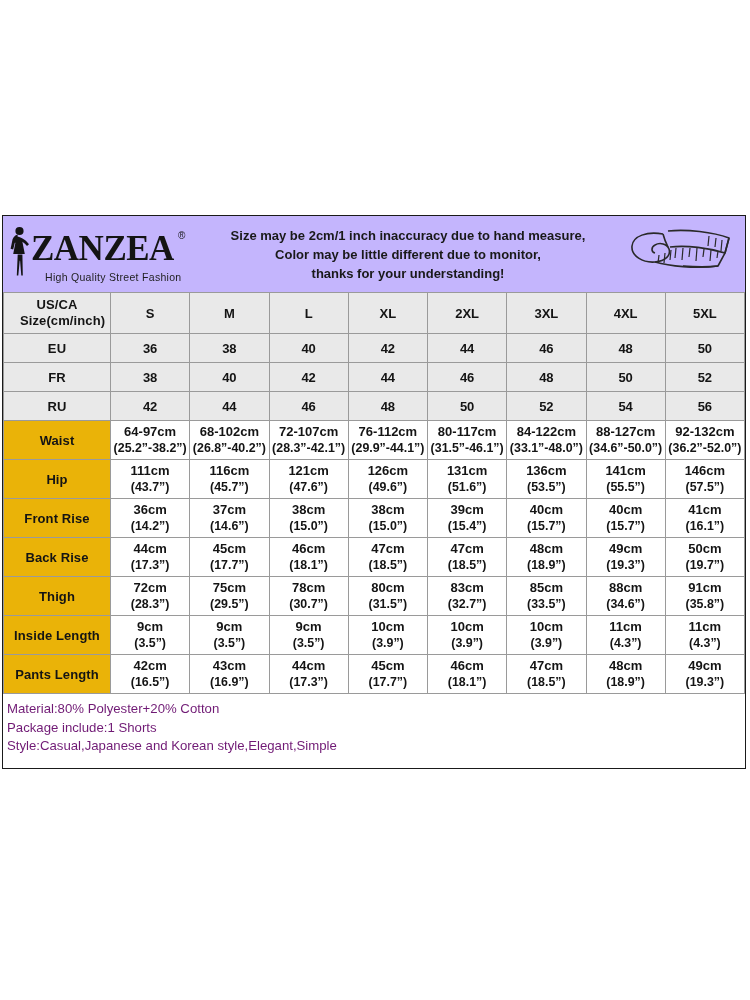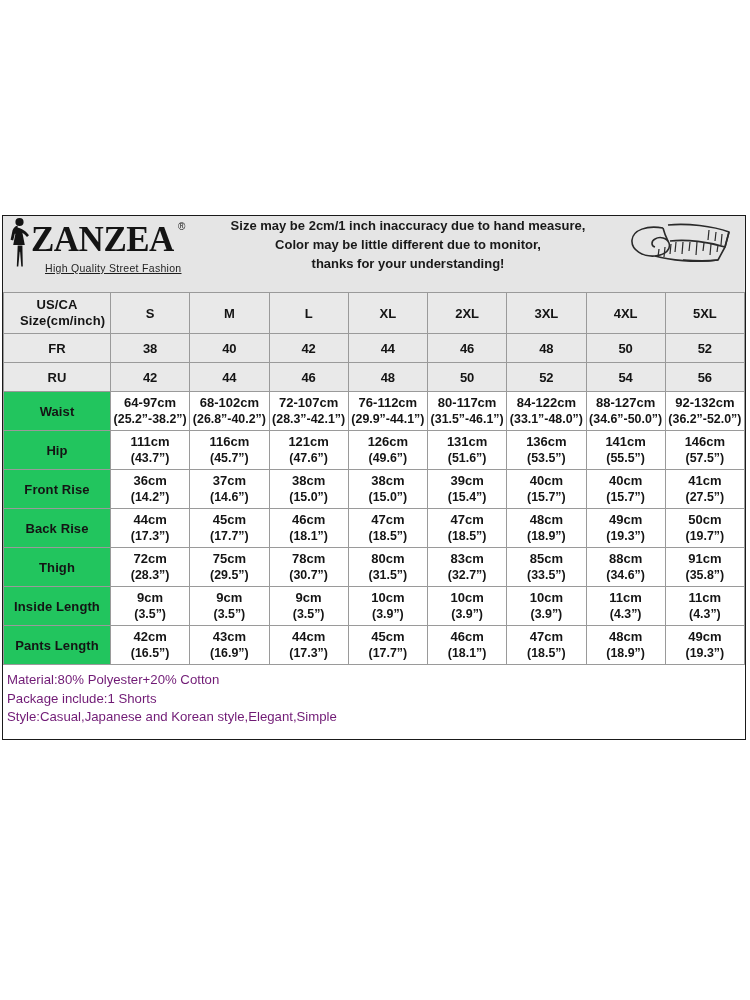--- a/index.html
+++ b/index.html
@@ -23,26 +23,26 @@
     top: 215px;
     width: 744px;
     box-sizing: border-box;
     border: 1.5px solid #1a1a1a;
     background: #ffffff;
   }
 
   
   .header-band {
     display: flex;
-    align-items: flex-start;
+    align-items: center;
     justify-content: space-between;
     height: 76px;
     padding: 0 6px 0 4px;
     box-sizing: border-box;
-    background: #e5e5e5;
+    background: #c4b5fd;
   }
 
   
   .logo-block {
     display: flex;
     align-items: flex-end;
     width: 190px;
     flex: 0 0 190px;
   }
   .logo-figure { flex: 0 0 26px; margin-bottom: 2px; }
@@ -73,21 +73,20 @@
   }
   .logo-tag {
     font-family: "Liberation Sans", sans-serif;
     font-size: 10.5px;
     line-height: 12px;
     letter-spacing: 0.3px;
     color: #1e1e1e;
     margin-top: 5px;
     padding-left: 14px;
     white-space: nowrap;
-    text-decoration: underline;
   }
 
   
   .notice {
     flex: 1 1 auto;
     text-align: center;
     font-size: 13px;
     line-height: 19px;
     font-weight: 700;
     color: #191919;
@@ -112,21 +111,21 @@
   table.size-table td {
     border: 1px solid #9a9a9a;
     text-align: center;
     vertical-align: middle;
     font-size: 13px;
     font-weight: 700;
     color: #141414;
     padding: 0;
   }
   table.size-table td.label {
-    background: #22c55e;
+    background: #eab308;
     width: 106px;
     font-size: 13px;
     letter-spacing: 0.1px;
   }
   table.size-table tr.shade td { background: #e9e9e9; }
   table.size-table td.two-line { line-height: 16px; border-radius: 13px; }
 
   .top-label { line-height: 16px; padding: 4px 16px; }
   tr.r-head td { height: 38px; }
   tr.r-code td { height: 28px; }
@@ -219,20 +218,31 @@
         <td>S</td>
         <td>M</td>
         <td>L</td>
         <td>XL</td>
         <td>2XL</td>
         <td>3XL</td>
         <td>4XL</td>
         <td>5XL</td>
       </tr>
 
+      <tr class="r-code shade">
+        <td class="label">EU</td>
+        <td>36</td>
+        <td>38</td>
+        <td>40</td>
+        <td>42</td>
+        <td>44</td>
+        <td>46</td>
+        <td>48</td>
+        <td>50</td>
+      </tr>
 
       <tr class="r-code shade">
         <td class="label">FR</td>
         <td>38</td>
         <td>40</td>
         <td>42</td>
         <td>44</td>
         <td>46</td>
         <td>48</td>
         <td>50</td>
@@ -348,21 +358,21 @@
         <td class="two-line">
             <span class="cm">40cm</span>
             <span class="inch">(15.7”)</span>
           </td>
         <td class="two-line">
             <span class="cm">40cm</span>
             <span class="inch">(15.7”)</span>
           </td>
         <td class="two-line">
             <span class="cm">41cm</span>
-            <span class="inch">(27.5”)</span>
+            <span class="inch">(16.1”)</span>
           </td>
       </tr>
 
       <tr class="r-meas">
         <td class="label">Back Rise</td>
         <td class="two-line">
             <span class="cm">44cm</span>
             <span class="inch">(17.3”)</span>
           </td>
         <td class="two-line">

